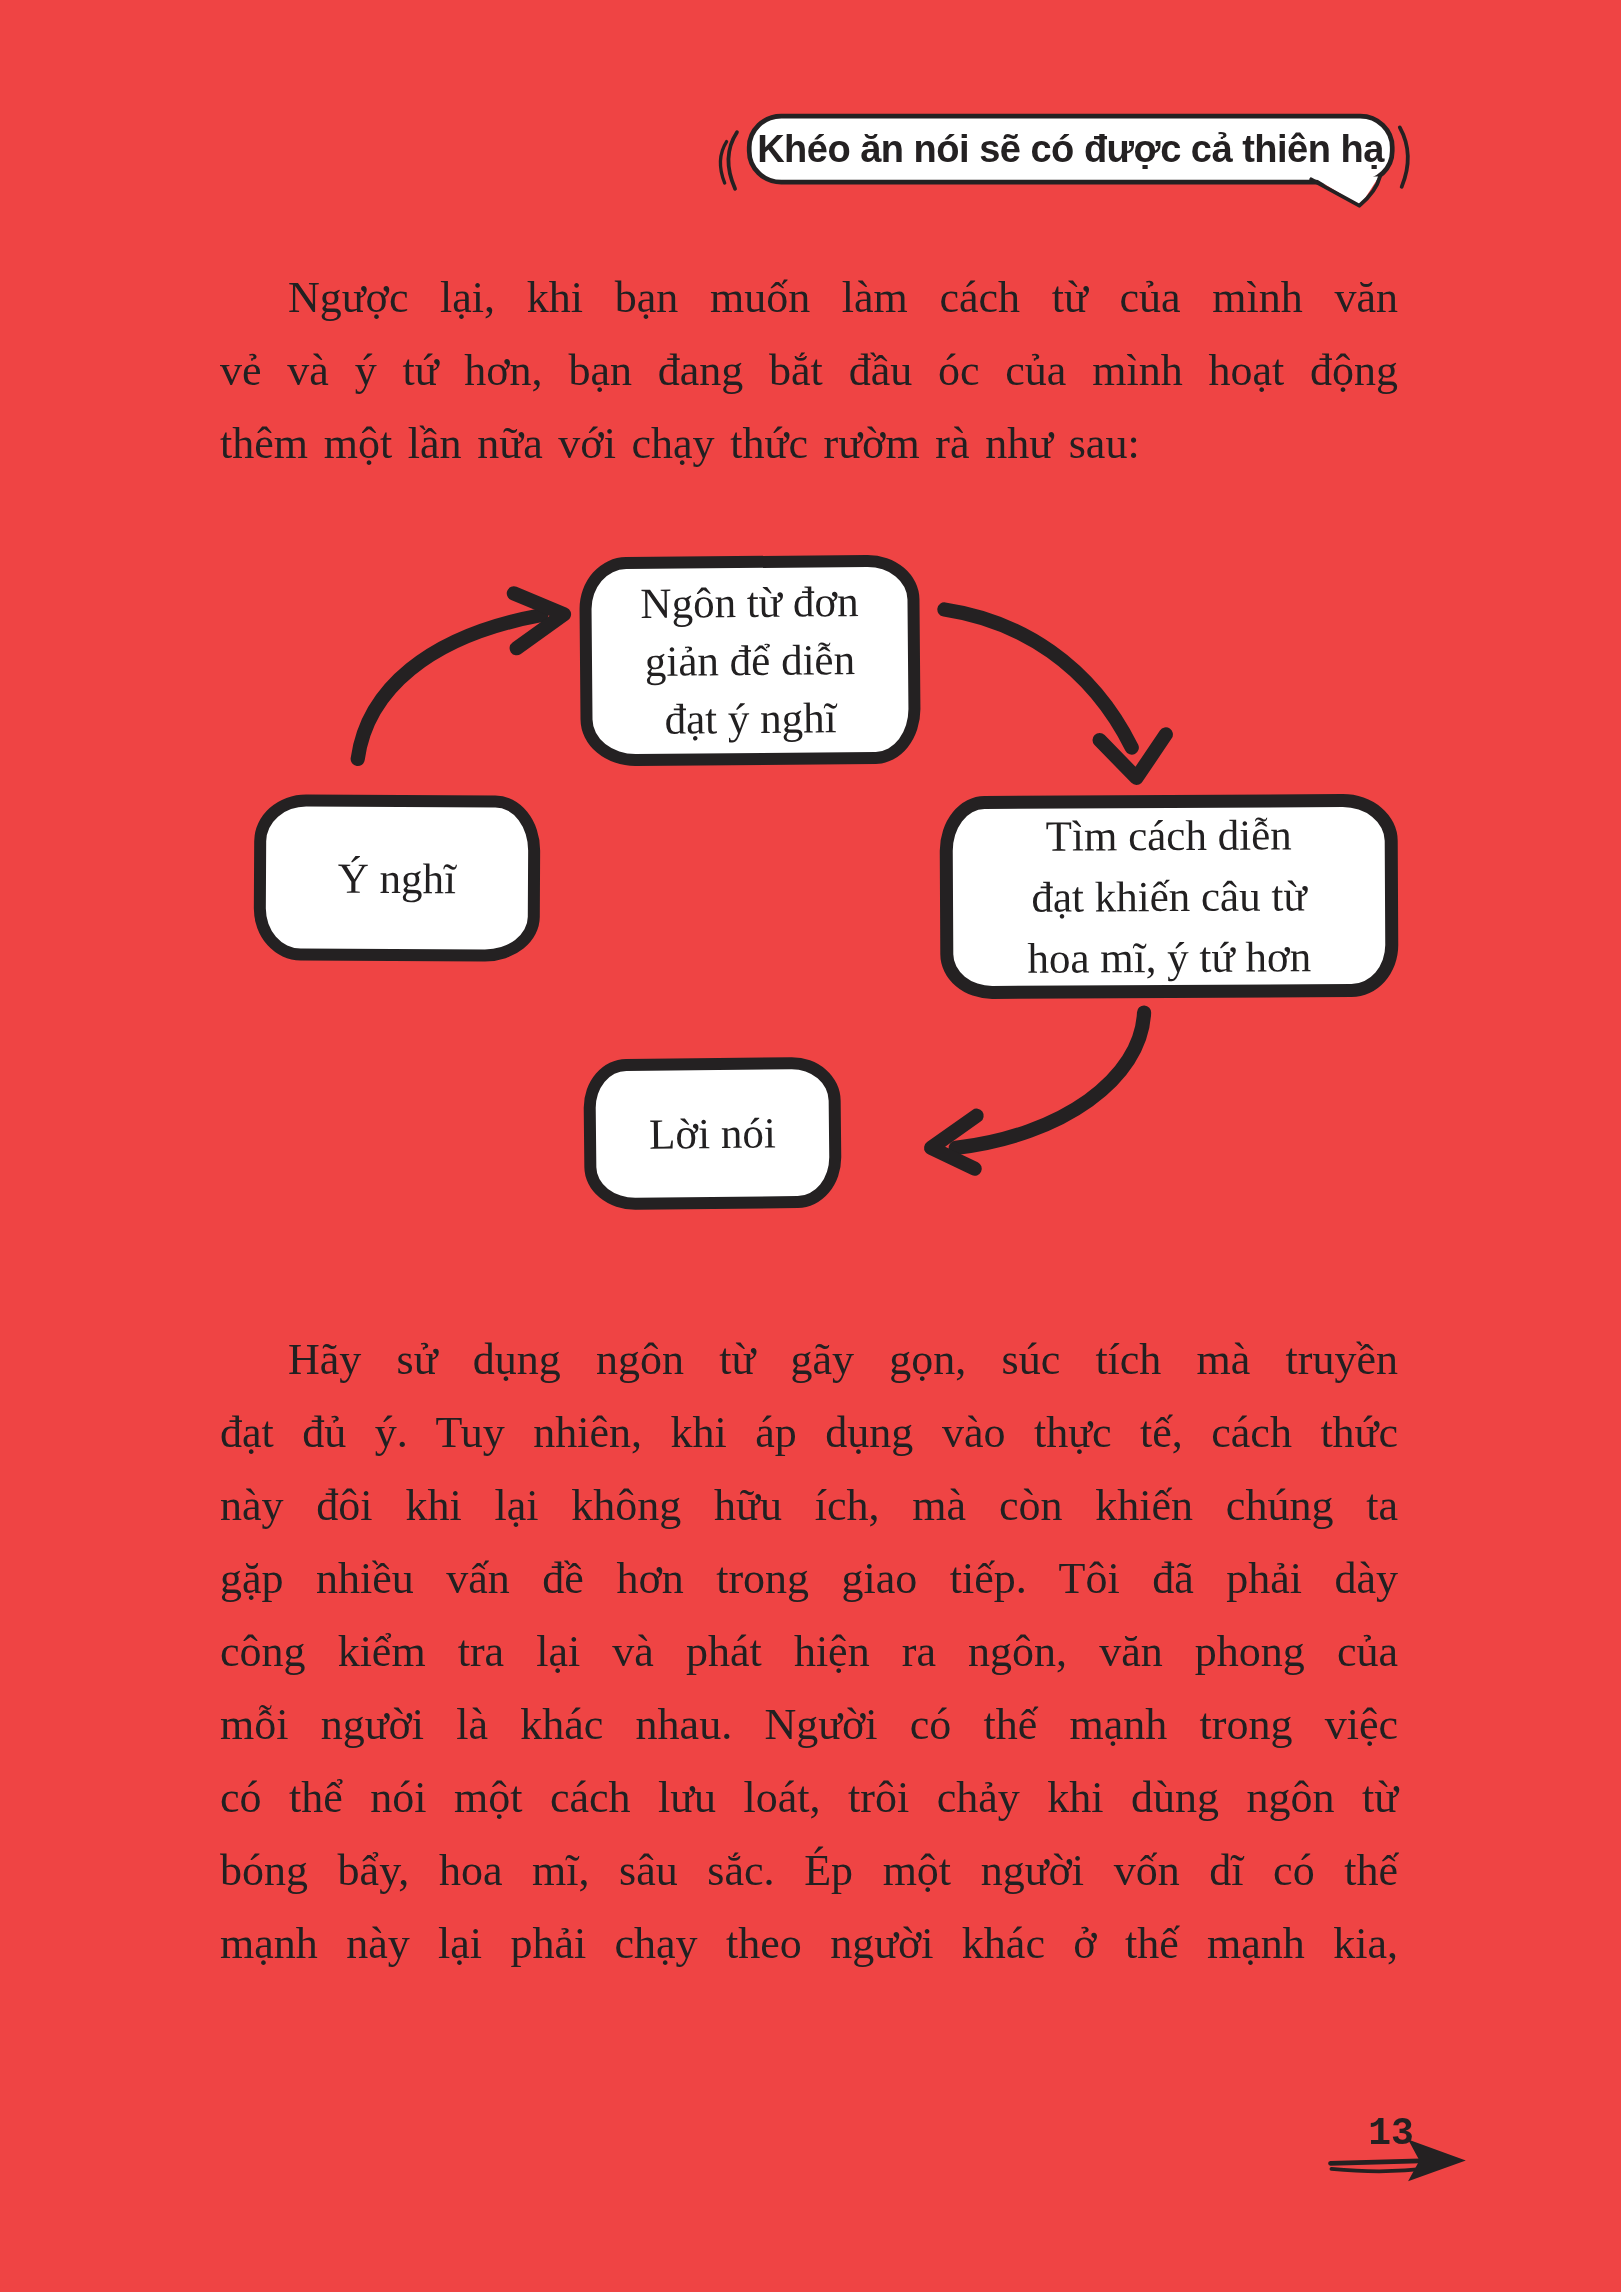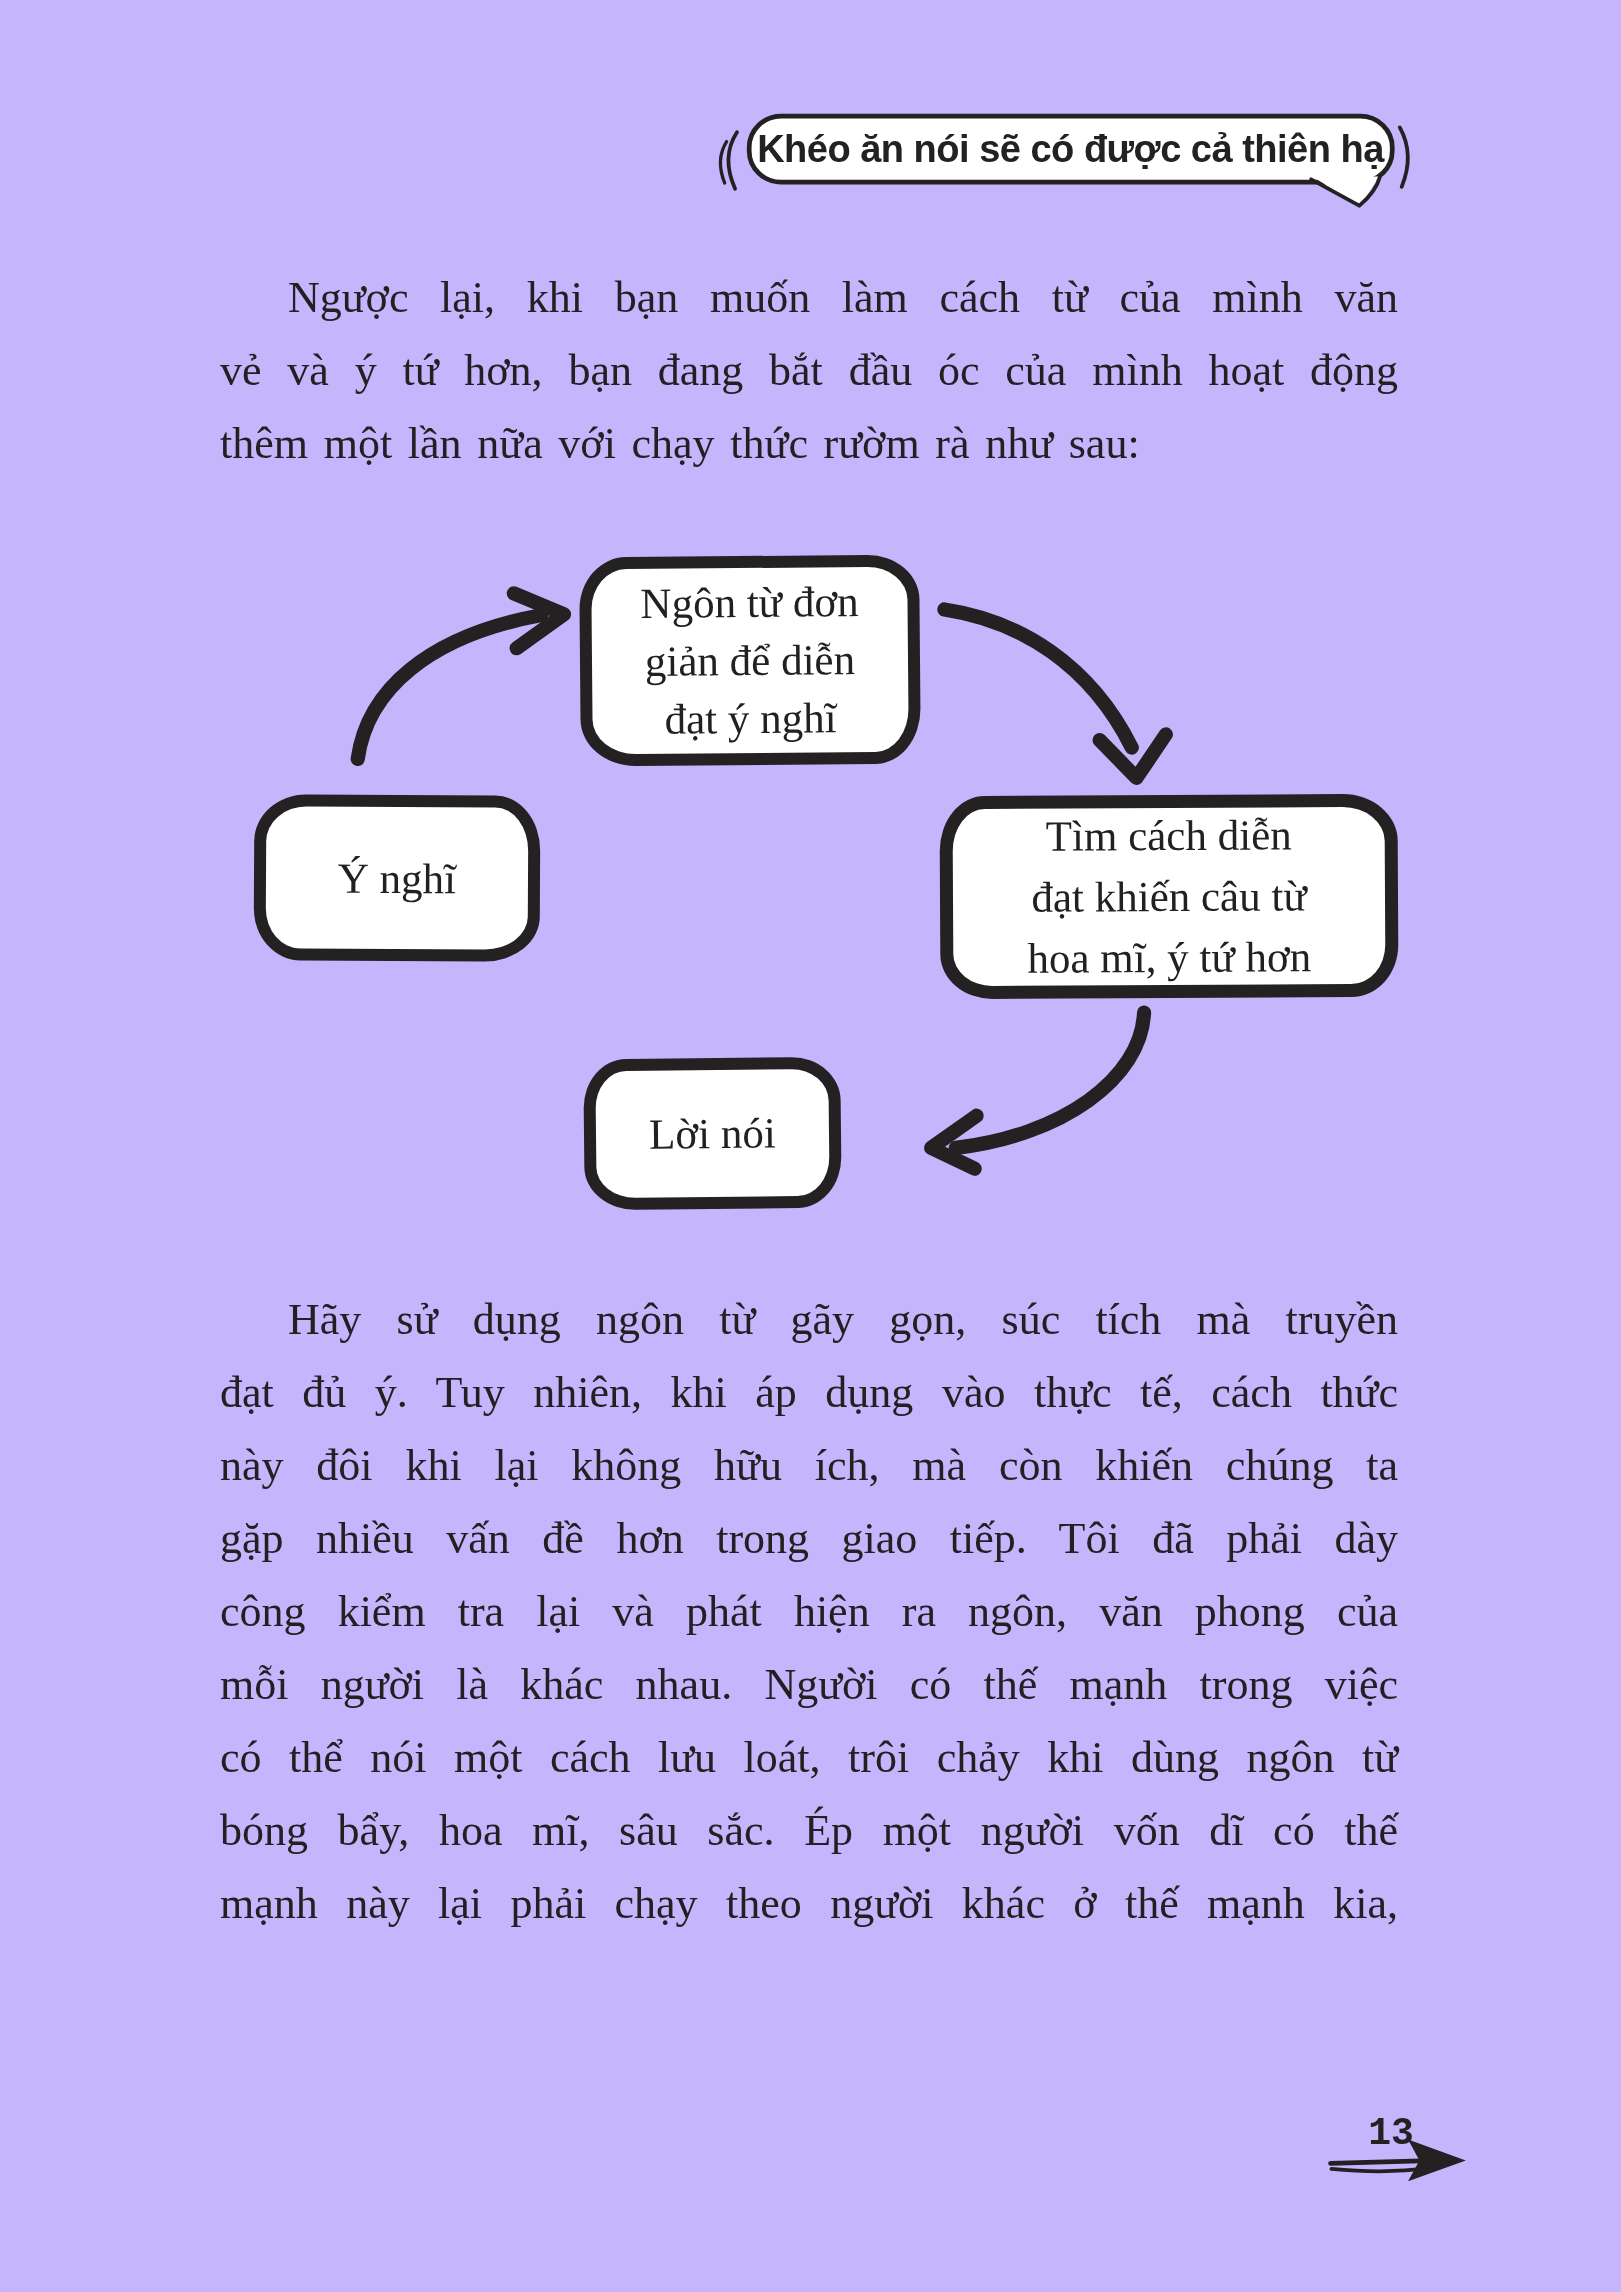--- a/index.html
+++ b/index.html
@@ -1,20 +1,20 @@
 <!DOCTYPE html>
 <html style="font-size:15px"><head>
 <meta charset="utf-8">
 <style>
   html, body { margin: 0; padding: 0; background: #ffffff; }
   .page {
     position: relative;
     width: 1621px;
     height: 2292px;
-    background: #c4b5fd;
+    background: #ef4444;
     overflow: hidden;
     font-family: "Liberation Serif", "DejaVu Serif", serif;
     color: #222021;
   }
 
   
   .header { position: absolute; left: 696px; top: 102px; width: 757px; height: 132px; }
   .header svg { position: absolute; left: 0; top: 0; }
   .header-text {
     position: absolute; left: 52px; top: 14px; width: 645px; height: 66px;
@@ -24,21 +24,21 @@
     white-space: nowrap; color: #242122;
   }
 
   
   .para {
     position: absolute; left: 220px; width: 1178px;
     font-size: 44px; line-height: 73px; word-spacing: 4.7px;
     color: #222021;
   }
   .para1 { top: 261px; }
-  .para2 { top: 1283px; }
+  .para2 { top: 1323px; }
   .para .tline { text-align: justify; text-align-last: justify; }
   .para .tline:first-child { text-indent: 68px; }
   .para .tline:last-child { text-align-last: left; }
   .para.last-justified .tline:last-child { text-align-last: justify; }
 
   
   .dbox {
     position: absolute; box-sizing: border-box; background: #ffffff;
     border: 12.3px solid #242122;
     display: flex; flex-direction: column; align-items: center; justify-content: center;

